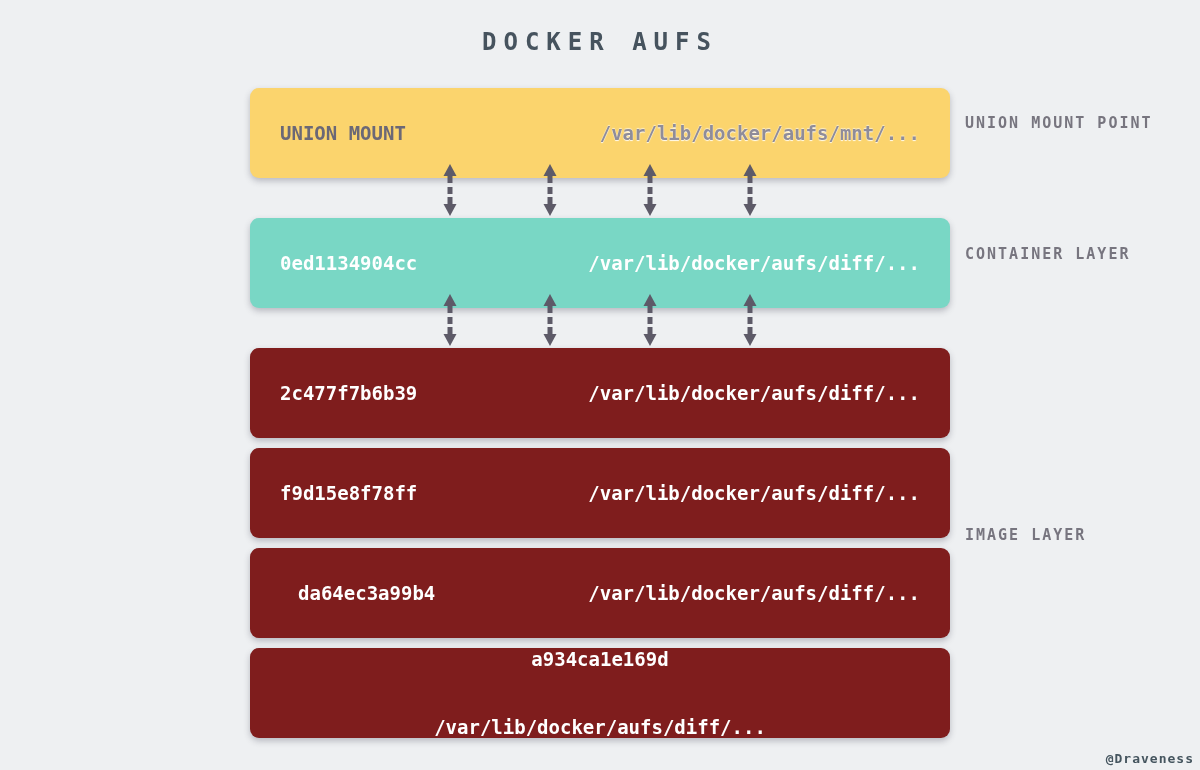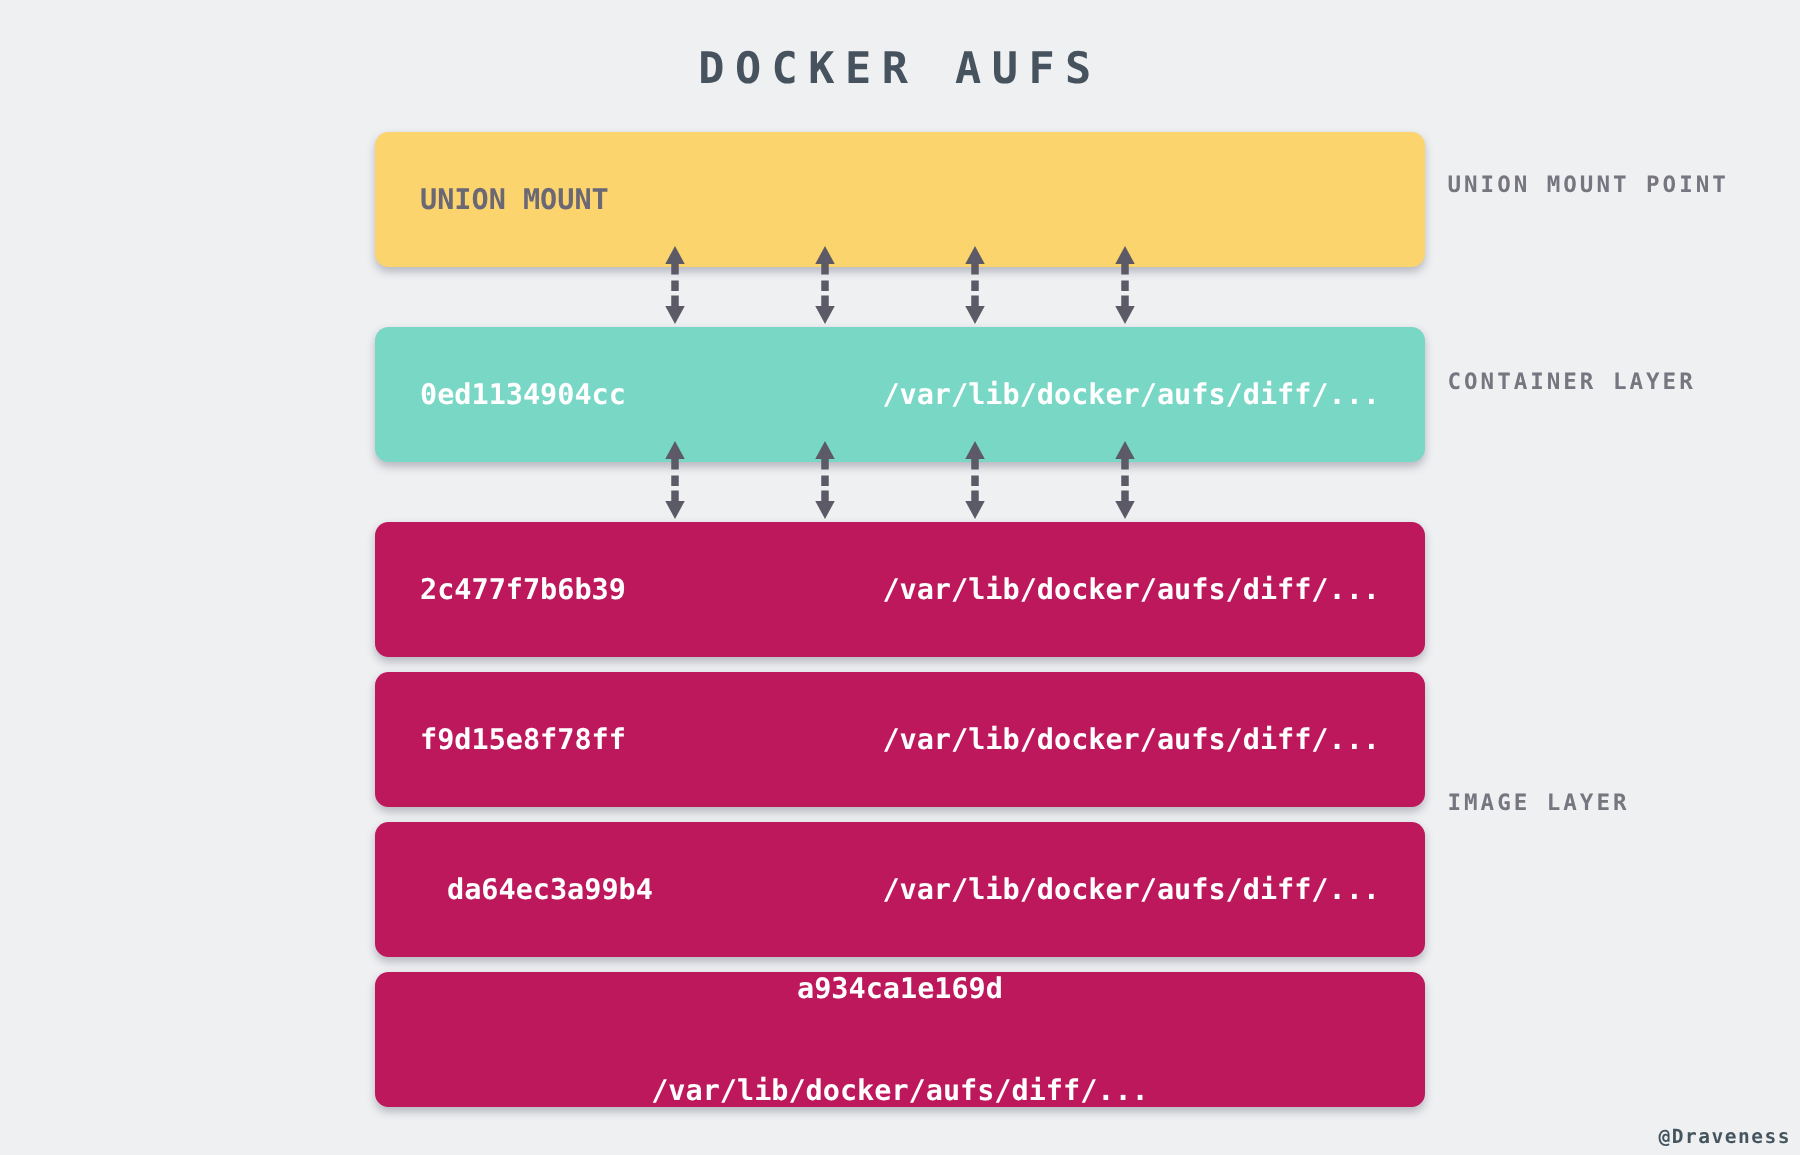--- a/index.html
+++ b/index.html
@@ -7,42 +7,42 @@
   body {
     position: relative;
     background: #eef0f2;
     font-family: "DejaVu Sans Mono", "Liberation Mono", monospace;
     overflow: hidden;
   }
   .title {
     position: absolute;
     top: 28px; left: 0; width: 1200px;
     text-align: center;
-    font-size: 29px;
+    font-size: 24px;
     font-weight: bold;
     letter-spacing: 7px;
     color: #46535e;
   }
   .layer-box {
     position: absolute;
     left: 250px;
     width: 700px;
     height: 90px;
     border-radius: 9px;
     box-shadow: 0 3px 6px rgba(60,60,80,0.30);
     display: flex;
     align-items: center;
     justify-content: space-between;
     padding: 0 30px;
     font-size: 19px;
     font-weight: bold;
   }
   .box-union { background: #fbd46d; }
   .box-container { background: #79d7c5; }
-  .box-image { background: #be185d; }
+  .box-image { background: #7f1d1d; }
   .box-union .layer-id { color: #6b6876; }
   .box-union .layer-path {
     color: #8f8c99;
     text-shadow: 0 1px 1px rgba(255,255,255,0.9), 0 -1px 1px rgba(255,255,255,0.6);
   }
   .box-container .layer-id, .box-container .layer-path,
   .box-image .layer-id, .box-image .layer-path { color: #ffffff; }
   .side-label {
     position: absolute;
     left: 965px;
@@ -75,20 +75,21 @@
     letter-spacing: 1px;
   }
 </style>
 </head>
 <body>
 
 <div class="title">DOCKER AUFS</div>
 
 <div class="layer-box box-union" style="top:88px;">
   <span class="layer-id">UNION MOUNT</span>
+  <span class="layer-path">/var/lib/docker/aufs/mnt/...</span>
 </div>
 
 <div class="arrow-row" style="top:164px;">
   <svg class="dbl-arrow" style="left:193px;" viewBox="0 0 14 52">
       <g fill="#5d5a68">
         <polygon points="7,0 13.5,12 0.5,12"></polygon>
         <rect x="4.5" y="11" width="5" height="8"></rect>
         <rect x="4.5" y="23" width="5" height="7"></rect>
         <rect x="4.5" y="33" width="5" height="8"></rect>
         <polygon points="7,52 13.5,40 0.5,40"></polygon>

